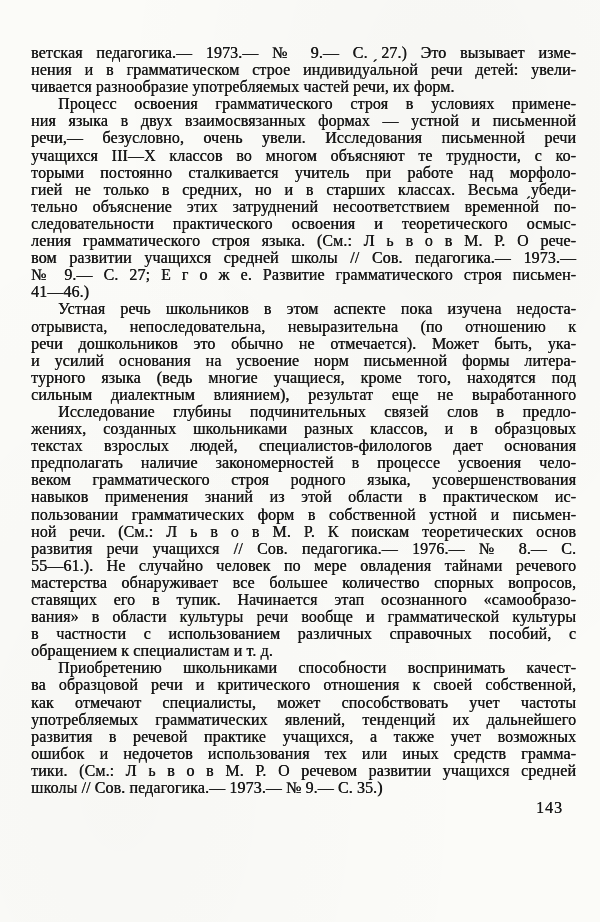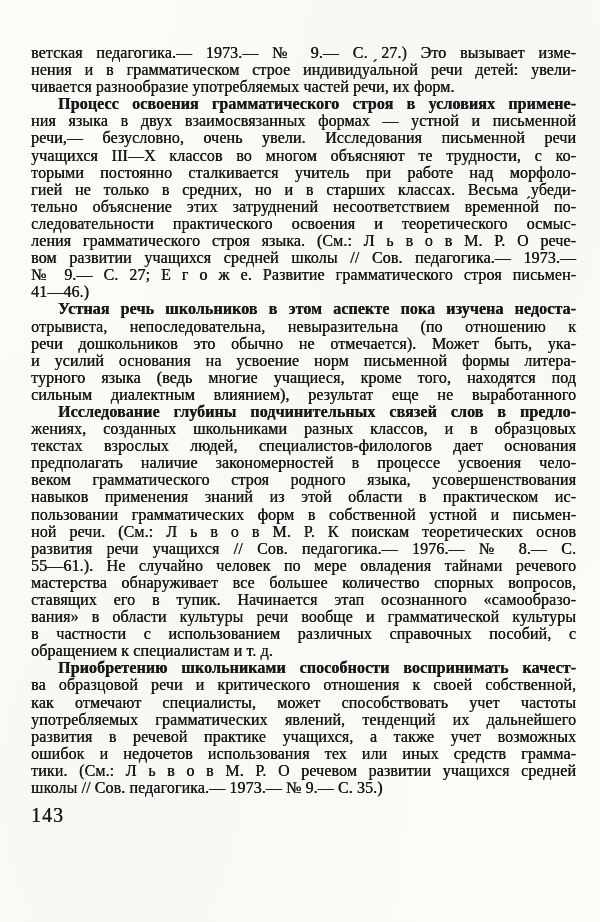--- a/index.html
+++ b/index.html
@@ -34,29 +34,28 @@
   .line {
     text-align: justify;
     text-align-last: justify;
     white-space: normal;
   }
   .line.last {
     text-align-last: left;
   }
   .line.indent {
     text-indent: 27px;
-    font-weight: bold;
   }
   .page-number {
     width: 545px;
-    margin-top: 8px;
-    text-align: left;
+    margin-top: 3px;
+    text-align: right;
     padding-right: 13px;
     box-sizing: border-box;
-    font-size: 20px;
+    font-size: 16px;
     letter-spacing: 1px;
     text-shadow: 0.3px 0 0 currentColor;
   }
 </style>
 </head>
 <body>
 
 <div class="page">
   <div class="text-block">
       <div class="line">ветская педагогика.— 1973.— № 9.— С. 27.) Это вызывает изме-</div>

